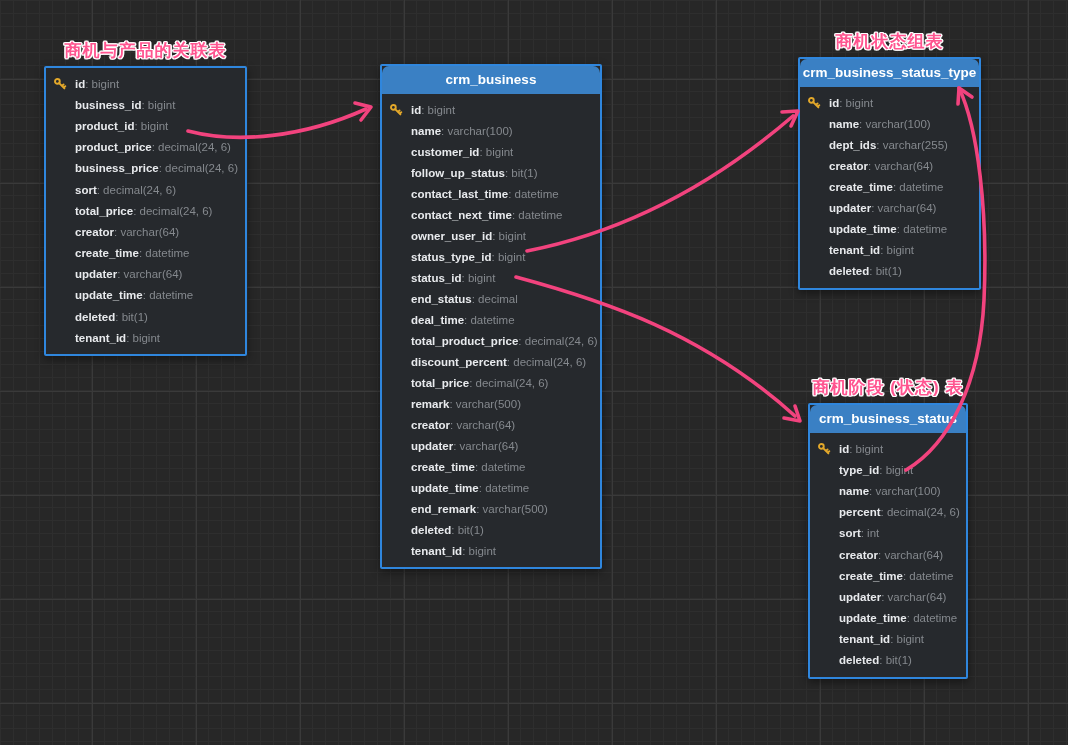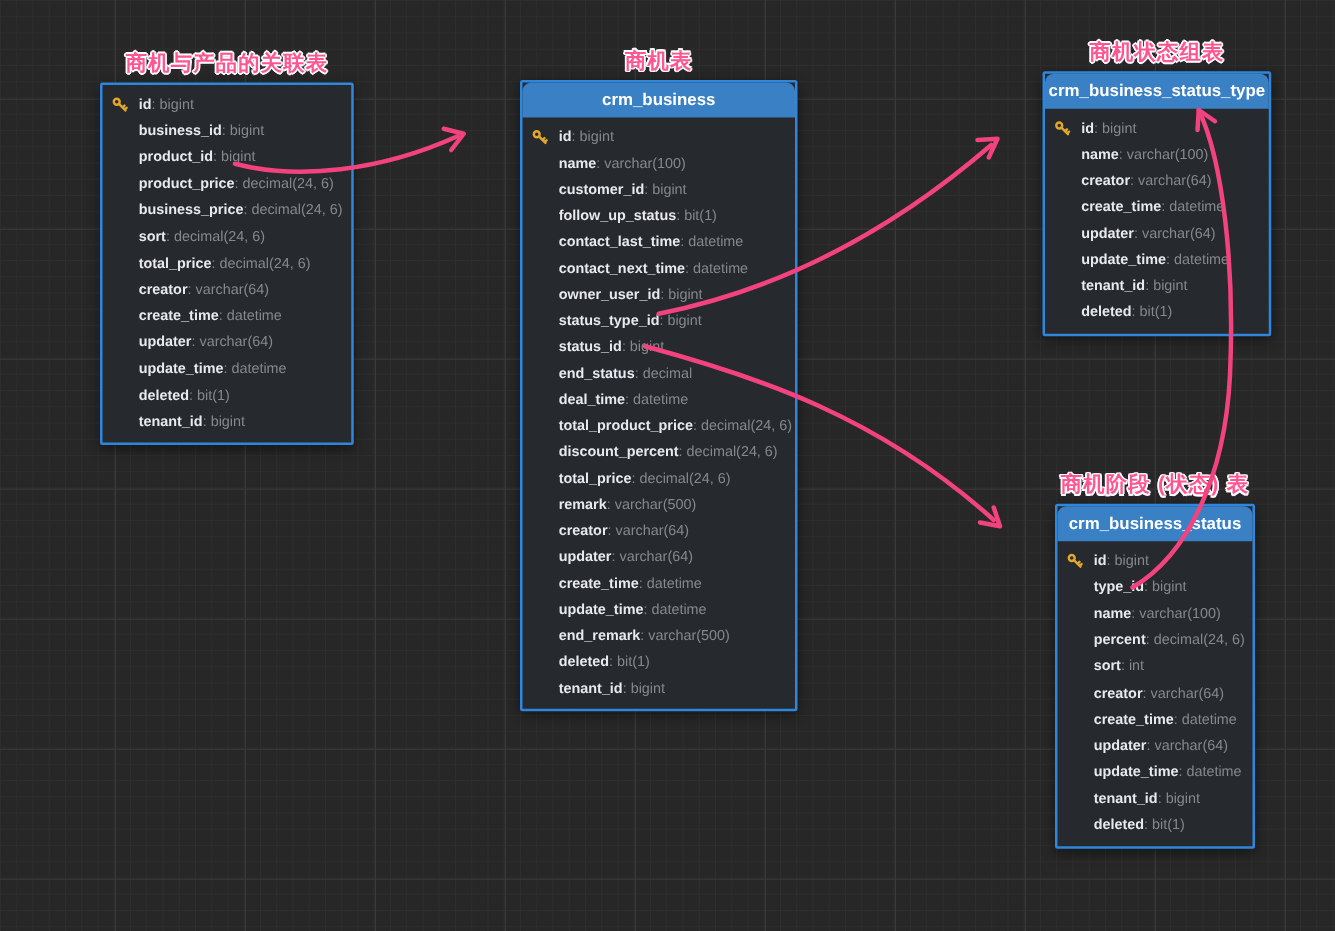--- a/index.html
+++ b/index.html
@@ -32,21 +32,20 @@
       linear-gradient(90deg, var(--grid-minor) 1px, transparent 1px);
     background-size:104px 104px,104px 104px,13px 13px,13px 13px;
     background-position:-12px -25px,-12px -25px,0 0,0 0;
   }
   .table-card{
     position:absolute;
     background:var(--body-bg);
     border:2px solid var(--border-color);
     border-radius:2px;
     box-shadow:0 3px 10px rgba(0,0,0,0.45);
-    margin-left:36px;
   }
   .table-label{
     position:absolute;
     top:-29px;left:-40px;right:-40px;
     text-align:center;
     font-size:17px;
     font-weight:bold;
     letter-spacing:1px;
     color:var(--label-color);
     text-shadow:
@@ -174,21 +173,20 @@
         </div>
         <div class="field-row">
           <span class="key-slot"></span>
           <span class="fname">tenant_id</span>
           <span class="ftype">: bigint</span>
         </div>
       </div>
   </div>
 
   <div class="table-card" style="left:380px;top:64px;width:218px;--rh:21.0px">
-    <div class="table-label">商机表</div>
     <div class="table-header">crm_business</div>
     <div class="table-body">
         <div class="field-row">
           <span class="key-slot">
             <svg width="14" height="14" viewBox="0 0 16 16">
               <circle cx="5" cy="5" r="2.7" fill="none" stroke="var(--key-color)" stroke-width="2.2"></circle>
               <path d="M7 7 L13 13 M10.3 10.3 L12.1 8.5 M12.3 12.3 L14.1 10.5" stroke="var(--key-color)" stroke-width="2.2" fill="none" stroke-linecap="round"></path>
             </svg>
           </span>
           <span class="fname">id</span>
@@ -313,20 +311,25 @@
               <path d="M7 7 L13 13 M10.3 10.3 L12.1 8.5 M12.3 12.3 L14.1 10.5" stroke="var(--key-color)" stroke-width="2.2" fill="none" stroke-linecap="round"></path>
             </svg>
           </span>
           <span class="fname">id</span>
           <span class="ftype">: bigint</span>
         </div>
         <div class="field-row">
           <span class="key-slot"></span>
           <span class="fname">name</span>
           <span class="ftype">: varchar(100)</span>
+        </div>
+        <div class="field-row">
+          <span class="key-slot"></span>
+          <span class="fname">dept_ids</span>
+          <span class="ftype">: varchar(255)</span>
         </div>
         <div class="field-row">
           <span class="key-slot"></span>
           <span class="fname">creator</span>
           <span class="ftype">: varchar(64)</span>
         </div>
         <div class="field-row">
           <span class="key-slot"></span>
           <span class="fname">create_time</span>
           <span class="ftype">: datetime</span>

